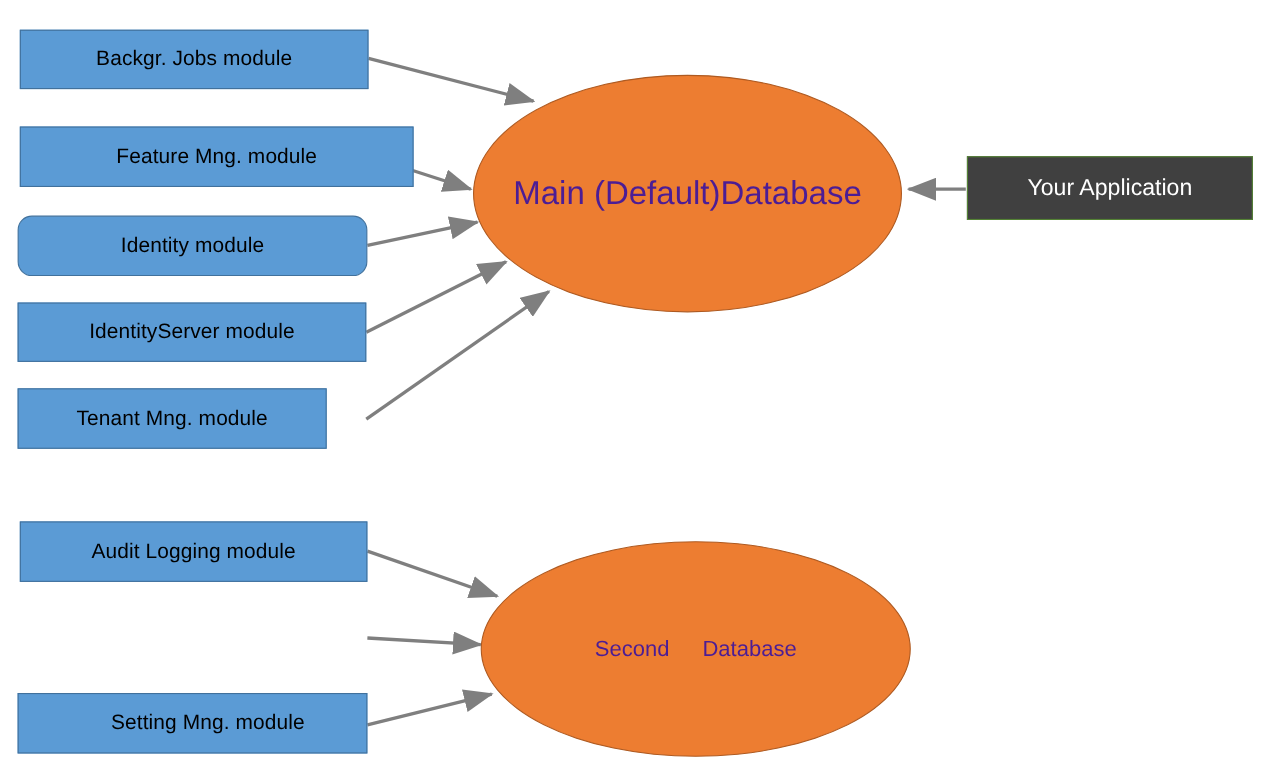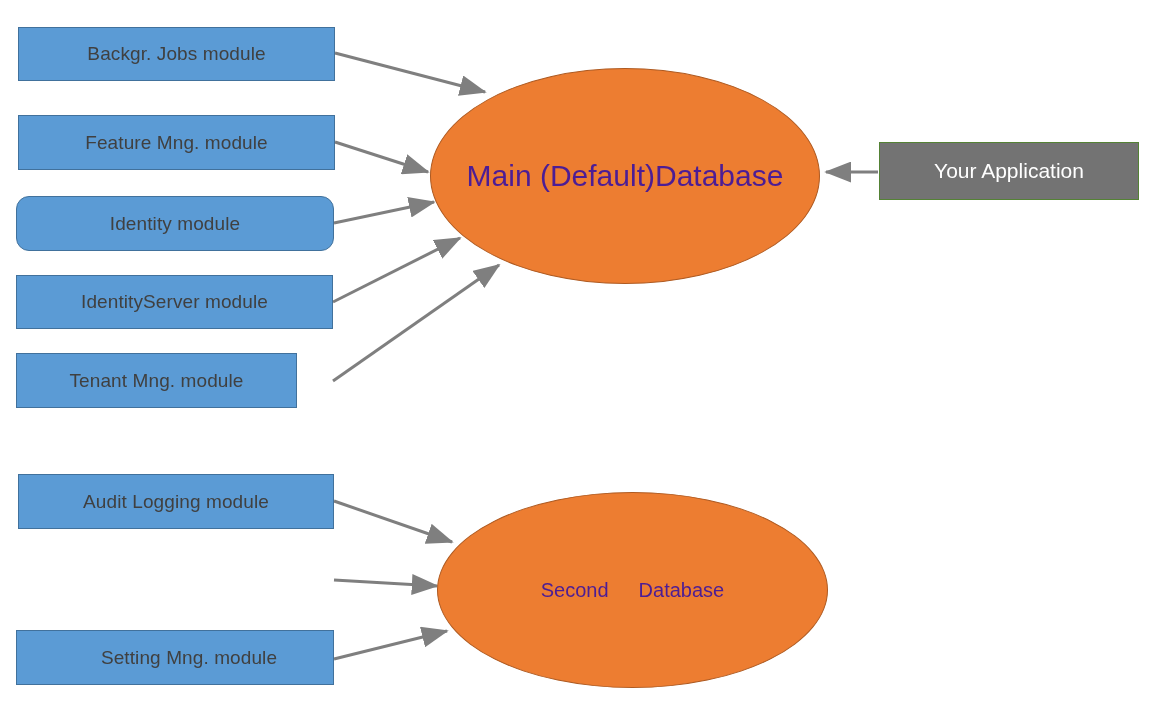--- a/index.html
+++ b/index.html
@@ -12,34 +12,34 @@
     width: 1153px;
     height: 711px;
     background: #ffffff;
     overflow: hidden;
     font-family: "Liberation Sans", sans-serif;
   }
   .module-box {
     position: absolute;
     background: #5B9BD5;
     border: 1.5px solid #41719C;
-    color: #404040;
+    color: #000000;
     display: flex;
     align-items: center;
     justify-content: center;
     font-size: 19px;
     line-height: 1.15;
     letter-spacing: 0.1px;
     box-sizing: border-box;
     text-align: center;
     white-space: nowrap;
   }
   .app-box {
     position: absolute;
-    background: #737373;
+    background: #404040;
     border: 1.5px solid #548235;
     color: #ffffff;
     display: flex;
     align-items: center;
     justify-content: center;
     font-size: 21px;
     box-sizing: border-box;
     text-align: center;
     white-space: nowrap;
   }
@@ -101,21 +101,21 @@
 
   <div class="db-ellipse" id="second-db" style="left:437px; top:492px; width:391px; height:196px;">
     <span class="db-line">Second</span>
     <span class="db-line">Database</span>
   </div>
 
   <div class="app-box" style="left:879px; top:142px; width:260px; height:58px;">Your Application</div>
 
   <div class="module-box" style="left:18px; top:27px; width:317px; height:54px;">Backgr. Jobs module</div>
 
-  <div class="module-box" style="left:18px; top:115px; width:317px; height:55px;">Feature Mng. module</div>
+  <div class="module-box" style="left:18px; top:115px; width:358px; height:55px;">Feature Mng. module</div>
 
   <div class="module-box" style="left:16px; top:196px; width:318px; height:55px;border-radius:13px;">Identity module</div>
 
   <div class="module-box" style="left:16px; top:275px; width:317px; height:54px;">IdentityServer module</div>
 
   <div class="module-box" style="left:16px; top:353px; width:281px; height:55px;">Tenant Mng. module</div>
 
   <div class="module-box" style="left:18px; top:474px; width:316px; height:55px;">Audit Logging module</div>
 
 

